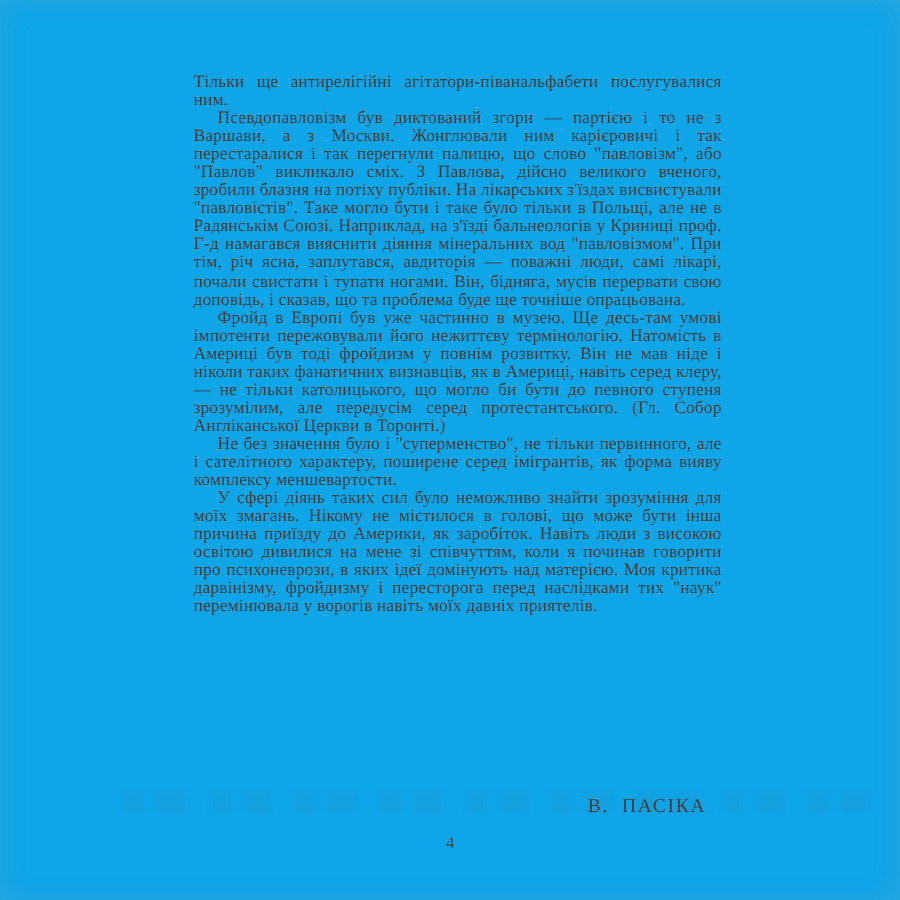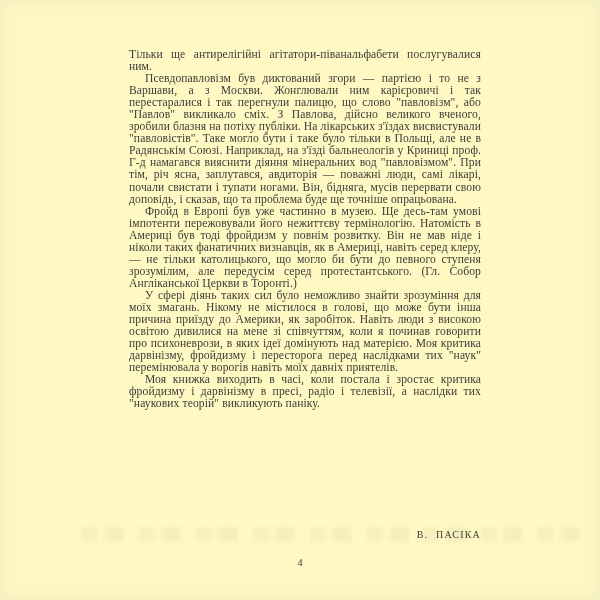--- a/index.html
+++ b/index.html
@@ -3,21 +3,21 @@
 <meta charset="utf-8">
 <style>
   html, body {
     margin: 0;
     padding: 0;
   }
   .page {
     position: relative;
     width: 600px;
     height: 600px;
-    background: #fef9c3;
+    background: #0ea5e9;
     overflow: hidden;
     box-shadow: inset 0 0 18px rgba(180,178,172,0.18);
     font-family: "Liberation Serif", "DejaVu Serif", serif;
   }
   .text-block {
     position: absolute;
     left: 129px;
     top: 49px;
     width: 352px;
     color: #3d3b38;
@@ -29,25 +29,25 @@
   .text-block p {
     margin: 0;
     text-indent: 16px;
   }
   .text-block p.no-indent {
     text-indent: 0;
   }
   .signature {
     position: absolute;
     top: 529px;
-    left: 129px;
+    left: 119px;
     width: 352px;
     text-align: right;
     color: #3d3b38;
-    font-size: 10px;
+    font-size: 13px;
     letter-spacing: 1.2px;
     word-spacing: 4px;
   }
   .page-number {
     position: absolute;
     top: 556px;
     left: 0;
     width: 600px;
     text-align: center;
     color: #45433f;
@@ -73,22 +73,22 @@
 </style>
 </head>
 <body>
 
 <div class="page">
 
   <div class="text-block">
     <p class="no-indent">Тільки ще антирелігійні агітатори-піванальфабети послугувалися ним.</p>
     <p>Псевдопавловізм був диктований згори — партією і то не з Варшави, а з Москви. Жонглювали ним карієровичі і так перестаралися і так перегнули палицю, що слово "павловізм", або "Павлов" викликало сміх. З Павлова, дійсно великого вченого, зробили блазня на потіху публіки. На лікарських з'їздах висвистували "павловістів". Таке могло бути і таке було тільки в Польщі, але не в Радянськім Союзі. Наприклад, на з'їзді бальнеологів у Криниці проф. Г-д намагався вияснити діяння мінеральних вод "павловізмом". При тім, річ ясна, заплутався, авдиторія — поважні люди, самі лікарі, почали свистати і тупати ногами. Він, бідняга, мусів перервати свою доповідь, і сказав, що та проблема буде ще точніше опрацьована.</p>
     <p>Фройд в Европі був уже частинно в музею. Ще десь-там умові імпотенти пережовували його нежиттєву термінологію. Натомість в Америці був тоді фройдизм у повнім розвитку. Він не мав ніде і ніколи таких фанатичних визнавців, як в Америці, навіть серед клеру, — не тільки католицького, що могло би бути до певного ступеня зрозумілим, але передусім серед протестантського. (Гл. Собор Англіканської Церкви в Торонті.)</p>
+    <p>Не без значення було і "суперменство", не тільки первинного, але і сателітного характеру, поширене серед імігрантів, як форма вияву комплексу меншевартости.</p>
     <p>У сфері діянь таких сил було неможливо знайти зрозуміння для моїх змагань. Нікому не містилося в голові, що може бути інша причина приїзду до Америки, як заробіток. Навіть люди з високою освітою дивилися на мене зі співчуттям, коли я починав говорити про психоневрози, в яких ідеї домінують над матерією. Моя критика дарвінізму, фройдизму і пересторога перед наслідками тих "наук" перемінювала у ворогів навіть моїх давніх приятелів.</p>
-    <p>Моя книжка виходить в часі, коли постала і зростає критика фройдизму і дарвінізму в пресі, радіо і телевізії, а наслідки тих "наукових теорій" викликують паніку.</p>
   </div>
 
   <div class="show-through"></div>
 
   <div class="signature">В. ПАСІКА</div>
 
   <div class="page-number">4</div>
 
 </div>
 

